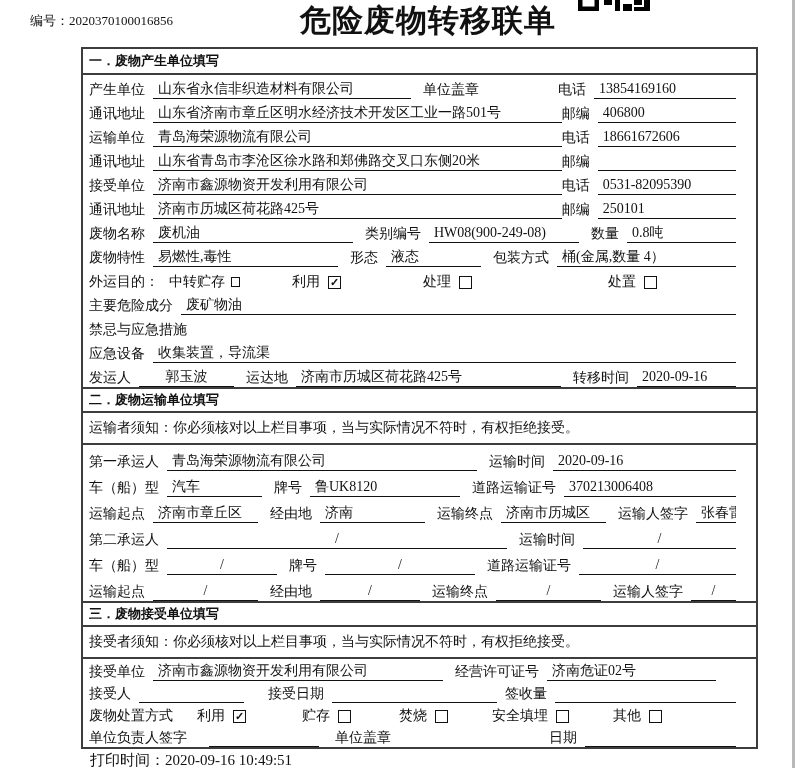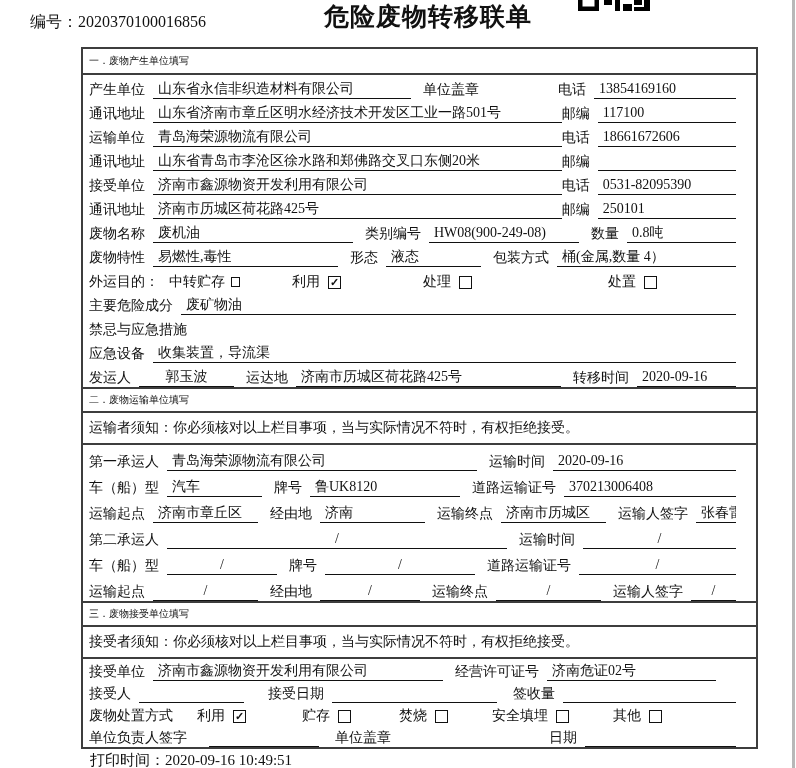--- a/index.html
+++ b/index.html
@@ -1,26 +1,26 @@
 <!DOCTYPE html>
 <html><head>
 <meta charset="utf-8">
 <style>
   *{margin:0;padding:0;box-sizing:border-box}
   html,body{width:796px;height:768px}
   body{background:#fff;color:#111;font-family:"Liberation Serif","DejaVu Serif",serif;font-size:14px;overflow:hidden;position:relative}
   .page{position:absolute;inset:0;background:#ffffff}
-  .doc-number{position:absolute;left:30px;top:12px;font-size:16px;white-space:nowrap}
+  .doc-number{position:absolute;left:30px;top:12px;font-size:13px;white-space:nowrap}
   .doc-title{position:absolute;left:0;top:0;width:100%;text-align:center;padding-left:60px;
-             font-family:Liberation Serif, serif;font-weight:700;font-size:25px;letter-spacing:1px}
+             font-family:Liberation Serif, serif;font-weight:700;font-size:31px;letter-spacing:1px}
   .qr{position:absolute;left:578px;top:0}
   .page-edge{position:absolute;left:792px;top:0;width:3px;height:768px;background:#b8b8b8}
   .form-table{position:absolute;left:81px;top:47px;width:677px;border:2px solid #3d3d3d;display:flex;flex-direction:column;background:#fff}
   .sec-title{display:flex;align-items:center;height:26px;padding-left:6px;border-bottom:2px solid #3d3d3d;
-             font-family:"Liberation Sans","DejaVu Sans",sans-serif;font-weight:400;font-size:10px}
+             font-family:"Liberation Sans","DejaVu Sans",sans-serif;font-weight:700;font-size:13px}
   .sec-title.bt{border-top:2px solid #3d3d3d}
   .note{display:flex;align-items:center;height:32px;padding-left:6px;border-bottom:2px solid #3d3d3d}
   .row{display:flex;align-items:flex-end;padding:0 20px 0 6px}
   .s1 .row{height:24px}
   .s2 .row{height:26px}
   .s3 .row{height:22px}
   .lbl{white-space:nowrap;margin-right:8px}
   .ml{margin-left:12px}
   .val{border-bottom:1.4px solid #111;padding:0 5px;white-space:nowrap;height:19px;line-height:18px;overflow:hidden}
   .fill{flex:1}
@@ -67,21 +67,21 @@
         <span class="sp"></span>
         <span class="lbl">电话</span>
         <span class="val w142">13854169160</span>
       </div>
 
       <div class="row">
         <span class="lbl">通讯地址</span>
         <span class="val w420">山东省济南市章丘区明水经济技术开发区工业一路501号</span>
         <span class="sp"></span>
         <span class="lbl">邮编</span>
-        <span class="val w142">117100</span>
+        <span class="val w142">406800</span>
       </div>
 
       <div class="row">
         <span class="lbl">运输单位</span>
         <span class="val w420">青岛海荣源物流有限公司</span>
         <span class="sp"></span>
         <span class="lbl">电话</span>
         <span class="val w142">18661672606</span>
       </div>
 
@@ -239,21 +239,21 @@
         <span class="val w290">济南市鑫源物资开发利用有限公司</span>
         <span class="lbl ml">经营许可证号</span>
         <span class="val fill mr20">济南危证02号</span>
       </div>
 
       <div class="row">
         <span class="lbl">接受人</span>
         <span class="val w105"></span>
         <span class="lbl" style="margin-left:24px">接受日期</span>
         <span class="val w165"></span>
-        <span class="lbl" style="margin-left:16px">签收量</span>
+        <span class="lbl" style="margin-left:8px">签收量</span>
         <span class="val fill"></span>
       </div>
 
       <div class="row">
         <span class="lbl">废物处置方式</span>
         <span class="opt" style="margin-left:16px">
           <span>利用</span>
           <span class="cb">✓</span>
         </span>
         <span class="opt" style="margin-left:56px">

